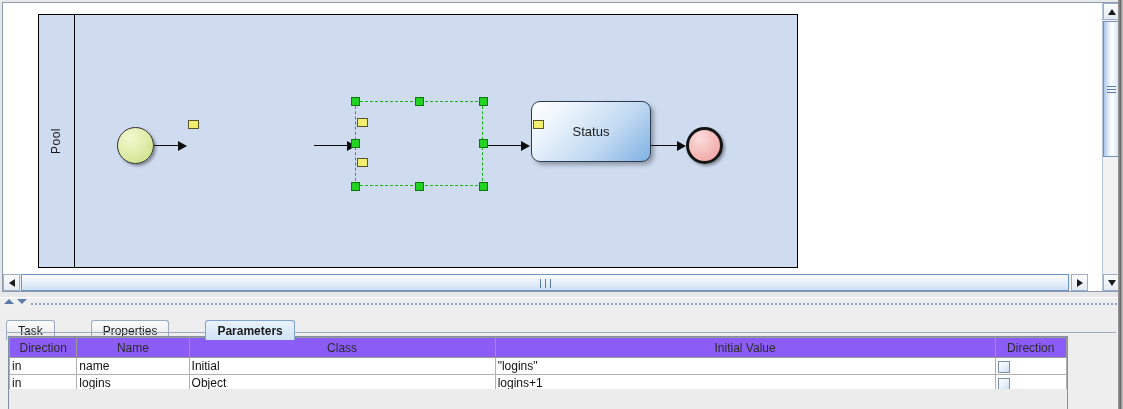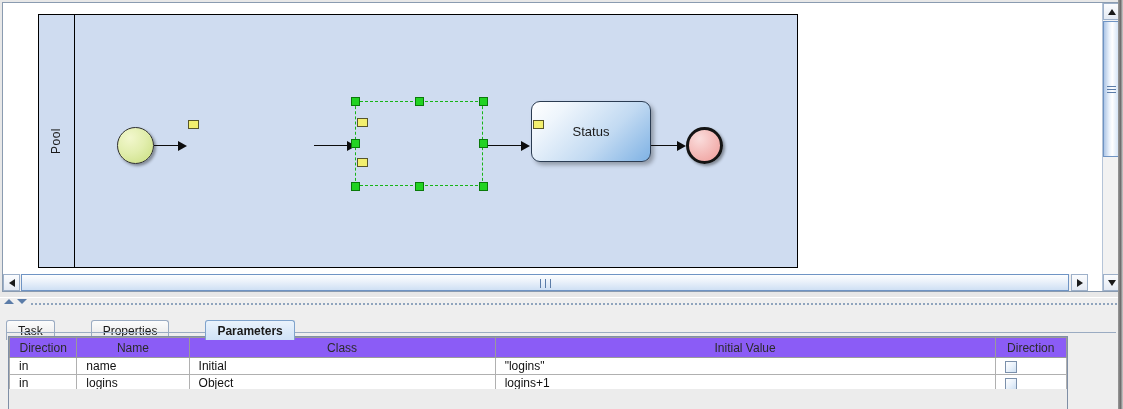--- a/index.html
+++ b/index.html
@@ -292,21 +292,21 @@
     height: 17px;
     font-weight: normal;
     text-align: center;
     color: #2b2b2b;
     margin-left: 25px;
   }
   table.ptable td {
     background: #ffffff;
     border: 1px solid #b0b0b0;
     height: 16px;
-    padding: 0 9px;
+    padding: 0 2px;
     text-align: left;
     white-space: nowrap;
     overflow: hidden;
   }
   td.cb-cell { text-align: center; }
   .checkbox {
     display: inline-block;
     width: 12px; height: 12px;
     border: 1px solid #7b90ab;
     background: linear-gradient(135deg,#ffffff 0%, #eaf2fb 50%, #cfe0f2 100%);

